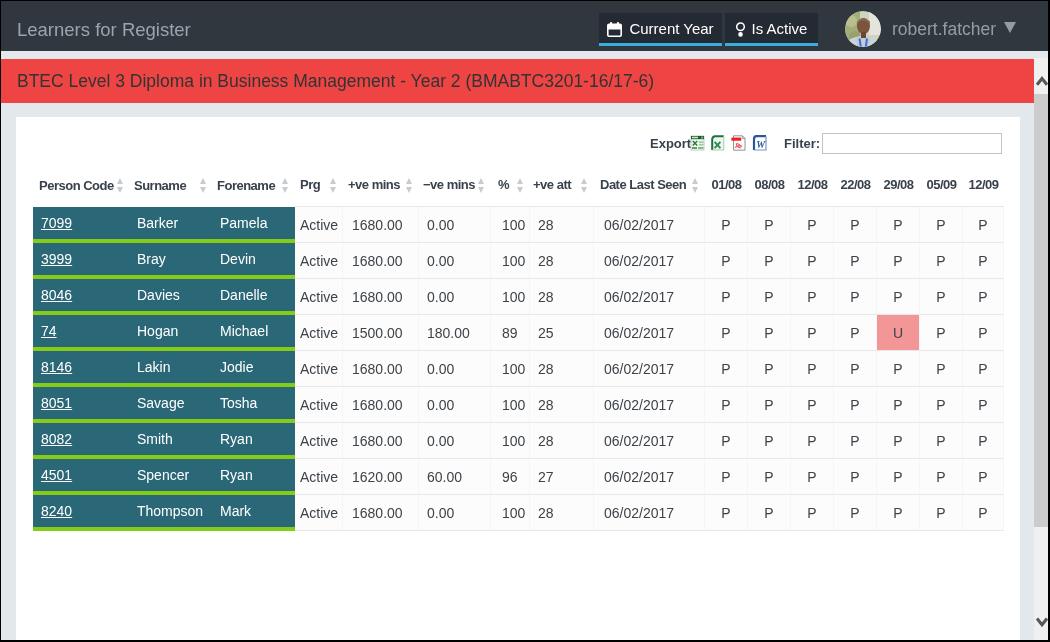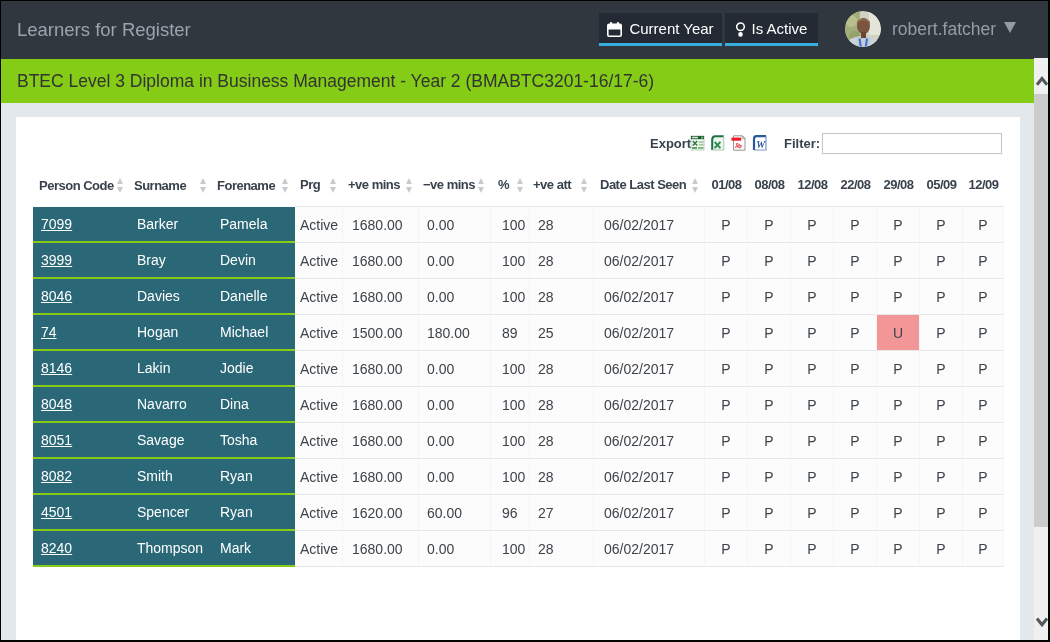--- a/index.html
+++ b/index.html
@@ -1,47 +1,47 @@
 <!DOCTYPE html>
 <html><head>
 <meta charset="utf-8">
 <style>
 * { margin:0; padding:0; box-sizing:border-box; }
 html,body { width:1050px; height:642px; overflow:hidden; font-family:"Liberation Sans", sans-serif; }
 .page { position:absolute; left:0; top:0; width:1050px; height:642px;
   border-top:1px solid #000; border-left:1px solid #000; border-right:2px solid #000; border-bottom:2px solid #000;
   background:#e3e8ec; }
 
-.topbar { position:absolute; left:0; top:0; width:1047px; height:58px; background:#30373f; }
+.topbar { position:absolute; left:0; top:0; width:1047px; height:50px; background:#30373f; }
 .topbar h1 { position:absolute; left:16px; top:0; height:57px; line-height:57px; font-size:18.5px; font-weight:400; color:#9ba4ac; }
 .tbtn { position:absolute; top:12px; height:33px; background:#242a33; border:none; border-bottom:3px solid #39afe0; color:#fff; font-size:15px; font-family:"Liberation Sans",sans-serif; text-align:center; }
 #btn1 { left:598px; width:123px; }
 #btn2 { left:724px; width:93px; }
 .tbtn svg { vertical-align:-3px; margin-right:7px; }
 .avatar { position:absolute; left:844px; top:10px; width:36px; height:36px; border-radius:50%; overflow:hidden; }
 .uname { position:absolute; left:891px; top:0; height:57px; line-height:57px; font-size:17.5px; color:#959da4; }
 .caret { display:inline-block; width:0; height:0; border-left:6px solid transparent; border-right:6px solid transparent; border-top:11px solid #949ca3; margin-left:8px; vertical-align:2px; }
 
-.subhead { position:absolute; left:0; top:58px; width:1047px; height:44px; background:#84cc16; }
+.subhead { position:absolute; left:0; top:58px; width:1047px; height:44px; background:#ef4444; }
 .subhead div { position:absolute; left:16px; top:0; height:44px; line-height:44px; font-size:17.5px; color:#333; }
 
 .card { position:absolute; left:15px; top:116px; width:1004px; height:523px; background:#fff; }
 .exportrow { position:absolute; top:16px; left:0; width:986px; height:22px; font-size:13px; font-weight:bold; color:#39424c; }
 .exportrow .lab { position:absolute; top:3px; }
 #explab { left:622px;padding-left:12px; }
 #fltlab { left:768px; }
 .eicon { position:absolute; top:2px; width:16px; height:16px; }
 .flt { position:absolute; left:806px; top:0; width:180px; height:21px; border:1px solid #c4c4c4; font-size:13px; }
 
 table { position:absolute; left:17px; top:42px; border-collapse:separate; border-spacing:0; table-layout:fixed; }
 th { box-sizing:border-box; height:48px; padding-top:4px; vertical-align:middle; font-size:13px; letter-spacing:-0.5px; color:#39424c; text-align:left; position:relative; font-weight:bold; }
 th.bl { border-bottom:1px solid #e7e7e7; }
 td { box-sizing:border-box; height:36px; font-size:14px; color:#3d4349; border-bottom:1px solid #e7e7e7; border-right:1px solid #f5f5f5; background:#fcfcfc; }
 
-td.teal { background:#2a6877; color:#fff; border-bottom:2px solid #84cc16; border-right:none; }
+td.teal { background:#2a6877; color:#fff; border-bottom:4px solid #84cc16; border-right:none; }
 td.teal a { color:#fff; }
 th.c, td.c { text-align:center; }
 .sorter { position:absolute; right:6px; top:50%; margin-top:-5px; width:7px; height:15px; }
 .sorter i { position:absolute; left:0; width:0; height:0; border-left:3.5px solid transparent; border-right:3.5px solid transparent; }
 .sorter .up { top:0; border-bottom:6.5px solid #c6cbd0; }
 .sorter .dn { bottom:0; border-top:6.5px solid #c6cbd0; }
 td.ucell { background:#f29697; }
 
 .p1 { padding-left:8px; } .p2 { padding-left:7px; } .p4 { padding-left:5px; }
 .p5 { padding-left:9px; } .p6 { padding-left:8px; } .p7 { padding-left:11px; }
@@ -280,38 +280,20 @@
             <td class="p9">06/02/2017</td>
             <td class="c">P</td>
             <td class="c">P</td>
             <td class="c">P</td>
             <td class="c">P</td>
             <td class="c">P</td>
             <td class="c">P</td>
             <td class="c">P</td>
           </tr>
 <tr class="r">
-            <td class="teal p1"><a href="#">8048</a></td>
-            <td class="teal p2">Navarro</td>
-            <td class="teal p2">Dina</td>
-            <td class="p4">Active</td>
-            <td class="p5">1680.00</td>
-            <td class="p6">0.00</td>
-            <td class="p7">100</td>
-            <td class="p8">28</td>
-            <td class="p9">06/02/2017</td>
-            <td class="c">P</td>
-            <td class="c">P</td>
-            <td class="c">P</td>
-            <td class="c">P</td>
-            <td class="c">P</td>
-            <td class="c">P</td>
-            <td class="c">P</td>
-          </tr>
-<tr class="r">
             <td class="teal p1"><a href="#">8051</a></td>
             <td class="teal p2">Savage</td>
             <td class="teal p2">Tosha</td>
             <td class="p4">Active</td>
             <td class="p5">1680.00</td>
             <td class="p6">0.00</td>
             <td class="p7">100</td>
             <td class="p8">28</td>
             <td class="p9">06/02/2017</td>
             <td class="c">P</td>

